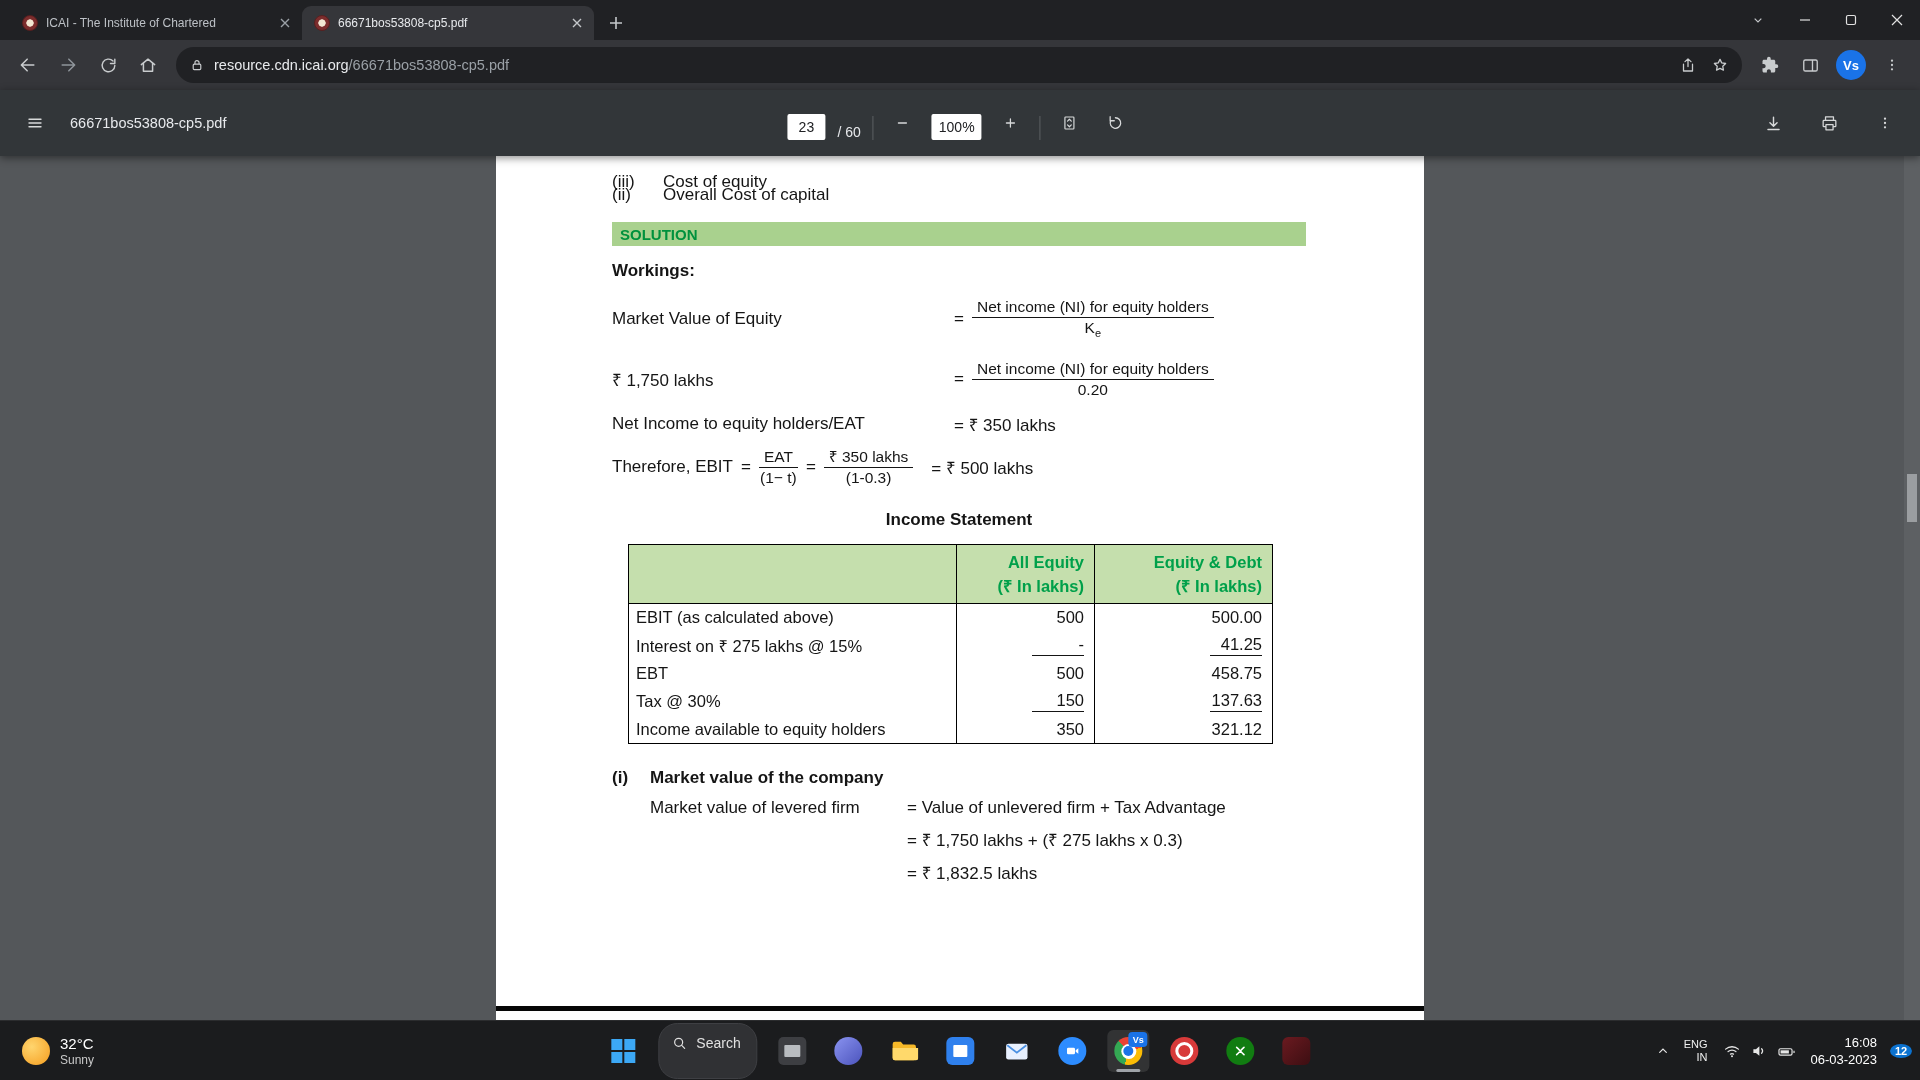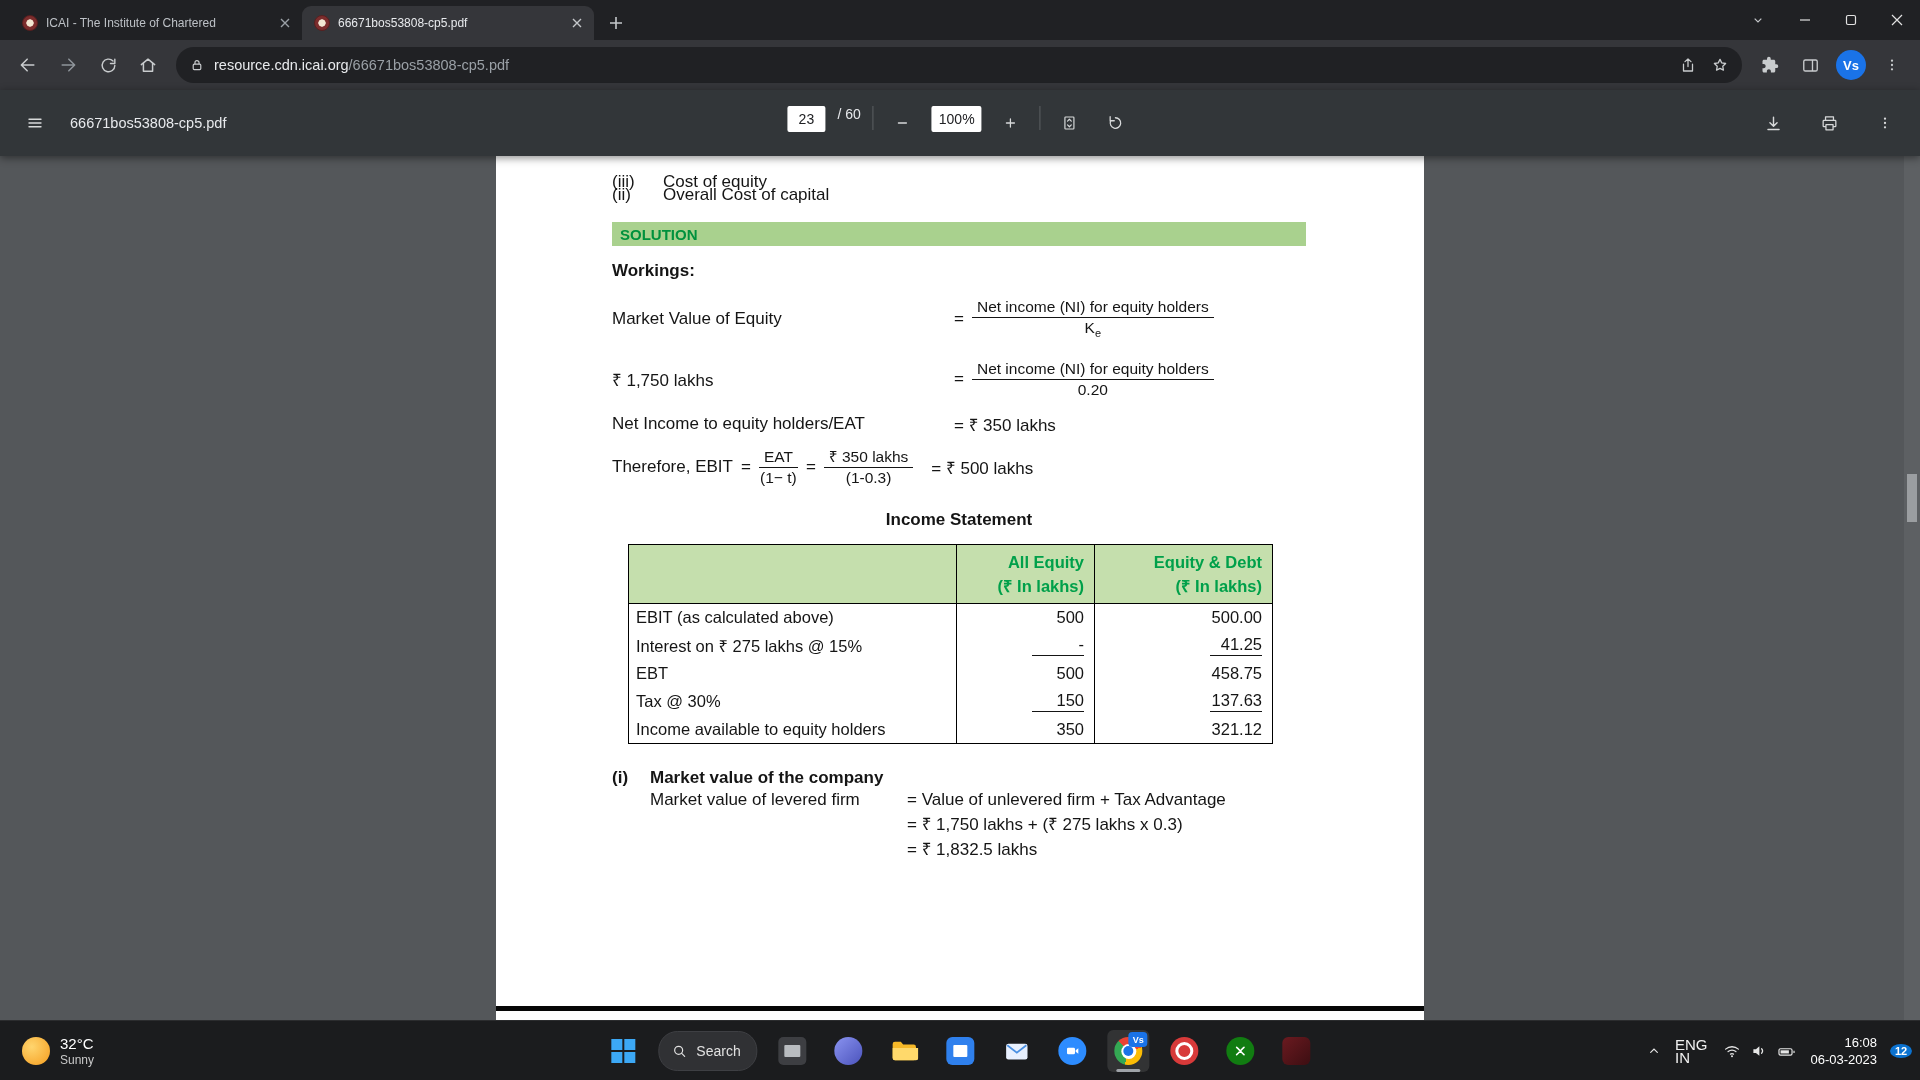--- a/index.html
+++ b/index.html
@@ -22,21 +22,21 @@
   .omnibox{flex:1;height:36px;background:#202124;border-radius:18px;display:flex;align-items:center;padding:0 6px 0 14px;margin:0 6px;font-size:14.5px;min-width:0}
   .omnibox .lock{margin-right:10px;flex:none}
   .url{flex:1;white-space:nowrap;overflow:hidden}
   .url .host{color:#e8eaed}
   .url .path{color:#9aa0a6}
   .pill-icon{width:32px;height:32px;border-radius:50%;display:flex;align-items:center;justify-content:center;flex:none}
   .avatar{width:30px;height:30px;border-radius:50%;background:#1a73e8;color:#fff;font-size:13px;font-weight:700;display:flex;align-items:center;justify-content:center;margin:0 4px;flex:none}
   
   .pdf-toolbar{height:66px;background:#323639;display:flex;align-items:center;padding:0 18px;color:#e8eaed;position:relative;box-shadow:0 2px 8px rgba(0,0,0,.45);z-index:3}
   .pt-left{display:flex;align-items:center;gap:18px;font-size:14.5px}
-  .pt-center{position:absolute;left:50%;transform:translateX(-50%);display:flex;align-items:flex-start;gap:12px;font-size:14px;color:#e8eaed}
+  .pt-center{position:absolute;left:50%;transform:translateX(-50%);display:flex;align-items:flex-end;gap:12px;font-size:14px;color:#e8eaed}
   .white-box{background:#fff;color:#202124;min-width:24px;height:26px;display:flex;align-items:center;justify-content:center;border-radius:2px;padding:0 7px;font-size:14px}
   .vsep{width:1px;height:24px;background:#5c6064}
   .pt-right{margin-left:auto;display:flex;align-items:center;gap:22px}
   .tool-btn{width:34px;height:34px;display:flex;align-items:center;justify-content:center;border-radius:50%}
   
   .viewport{position:relative;height:864px;overflow:hidden;background:#54575a}
   .page{width:928px;height:864px;background:#fff;margin:0 auto;position:relative;overflow:hidden;color:#151515}
   .content{padding:0 90px 0 116px;font-size:17px}
   .doc-line{display:flex;line-height:22px}
   .doc-line .inum{width:51px;flex:none}
@@ -58,56 +58,56 @@
   .istable{border:1.6px solid #000}
   .istable th{background:#c5dfad;color:#00a04a;font-weight:700;height:59px;text-align:right;padding:0 10px;border-bottom:1.6px solid #000;font-size:16.5px}
   .istable th div{line-height:24px}
   .istable td{height:28px;padding:0 10px 0 7px}
   .istable td.num{text-align:right}
   .istable th.c1{width:328px}.istable th.c2{width:138px}.istable th.c3{width:178px}
   .uline{display:inline-block;border-bottom:1.5px solid #151515;min-width:52px;text-align:right;padding-bottom:1px}
   
   .mv-head{margin-top:24px;display:flex;font-weight:700}
   .mv-head .inum{width:38px;flex:none}
-  .mv-row{display:flex;margin-top:2px}
+  .mv-row{display:flex;margin-top:10px}
   .mv-indent{width:38px;flex:none}
   .mv-label{width:257px;flex:none}
   .doc-footer{margin-top:60px;font-family:"Liberation Serif",serif;font-weight:700;font-size:15.5px}
   .page-break{position:absolute;left:0;right:0;bottom:9px;height:5px;background:#060606}
   .vscroll{position:absolute;top:0;right:0;width:16px;height:100%;background:#5d6063}
   .vthumb{position:absolute;left:3px;right:3px;top:318px;height:48px;background:#9b9ea1}
   
   .taskbar{height:60px;background:#1b1c1e;position:relative;border-top:1px solid #2b2c2e;color:#fff}
   .weather{position:absolute;left:14px;top:0;height:100%;display:flex;align-items:center;gap:10px;padding:0 8px;border-radius:6px}
   .sun{width:28px;height:28px;border-radius:50%;background:radial-gradient(circle at 35% 35%,#ffd56e,#f59d1f)}
   .w-temp{font-size:15px;line-height:18px}
   .w-desc{font-size:12px;color:#c9c9c9;line-height:14px}
   .tb-center{position:absolute;left:50%;top:0;height:100%;transform:translateX(-50%);display:flex;align-items:center;gap:14px}
   .tb-icon{width:42px;height:42px;border-radius:6px;display:flex;align-items:center;justify-content:center;position:relative;flex:none}
   .start-grid{width:24px;height:24px;display:grid;grid-template-columns:11px 11px;grid-template-rows:11px 11px;gap:2px}
   .start-grid span{background:#3ca8f5}
-  .search-pill{height:38px;background:#303134;border:1px solid #3e3f43;border-radius:19px;display:flex;align-items:center;gap:9px;padding:0 16px 0 12px;color:#e0e0e0;font-size:14px}
+  .search-pill{height:38px;background:#303134;border:1px solid #3e3f43;border-radius:19px;display:flex;align-items:center;gap:9px;padding:0 16px 16px 12px;color:#e0e0e0;font-size:14px}
   .app-dark{width:28px;height:28px;border-radius:5px;background:#3d3e42;display:flex;align-items:center;justify-content:center}
   .app-dark span{width:16px;height:12px;background:#b9bcc0;border-radius:1px;display:block}
   .app-chat{width:28px;height:28px;border-radius:50%;background:linear-gradient(135deg,#8a93f0,#4b53bc)}
   .app-store{width:28px;height:28px;border-radius:6px;background:#2f80ed;display:flex;align-items:center;justify-content:center}
   .app-store span{width:14px;height:12px;background:#fff;display:block;border-radius:1px}
   .zoom-circle{width:28px;height:28px;border-radius:50%;background:#2d8cff;display:flex;align-items:center;justify-content:center}
   .chrome-logo{width:28px;height:28px;border-radius:50%;background:conic-gradient(from -45deg,#ea4335 0 120deg,#fbbc05 120deg 240deg,#34a853 240deg 360deg);position:relative}
   .chrome-logo::before{content:"";position:absolute;inset:6.5px;background:#fff;border-radius:50%}
   .chrome-logo::after{content:"";position:absolute;inset:9px;background:#1a73e8;border-radius:50%}
   .tb-icon.active-app{background:rgba(255,255,255,.10)}
   .active-bar{position:absolute;bottom:0;left:50%;transform:translateX(-50%);width:24px;height:3px;border-radius:2px;background:#9fa3a8}
   .mini-badge{position:absolute;top:2px;right:2px;min-width:15px;height:15px;border-radius:4px;background:#1a73e8;color:#fff;font-size:9px;font-weight:700;display:flex;align-items:center;justify-content:center;padding:0 2px}
   .app-record{width:28px;height:28px;border-radius:50%;background:#d83a3a;display:flex;align-items:center;justify-content:center}
   .app-record span{width:12px;height:12px;border:3px solid #fff;border-radius:50%;display:block}
   .app-xbox{width:28px;height:28px;border-radius:50%;background:#117c11;display:flex;align-items:center;justify-content:center}
   .app-darkred{width:28px;height:28px;border-radius:6px;background:linear-gradient(135deg,#6b1a20,#3c0e12)}
   .tb-right{position:absolute;right:8px;top:0;height:100%;display:flex;align-items:center;gap:13px}
-  .lang{font-size:15px;line-height:13px;text-align:left;color:#f0f0f0}
+  .lang{font-size:11px;line-height:13px;text-align:right;color:#f0f0f0}
   .tray-group{display:flex;align-items:center;gap:9px;padding:0 2px}
   .clock{text-align:right;font-size:13px;line-height:17px}
   .badge{min-width:22px;height:14px;border-radius:50%;background:#0b72d0;color:#fff;font-size:11px;font-weight:700;display:flex;align-items:center;justify-content:center}
 </style>
 </head>
 <body>
 
 <div class="titlebar">
   <div class="tab">
     <span class="favicon"></span>

